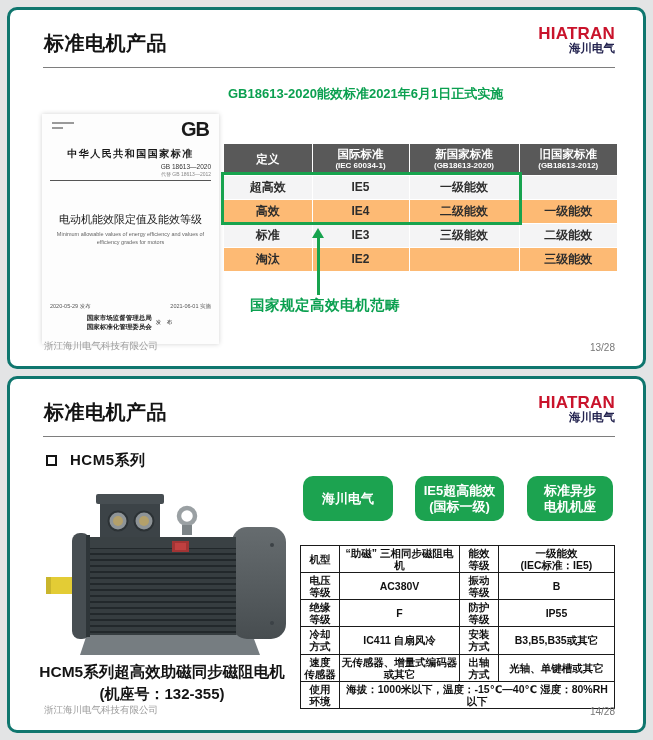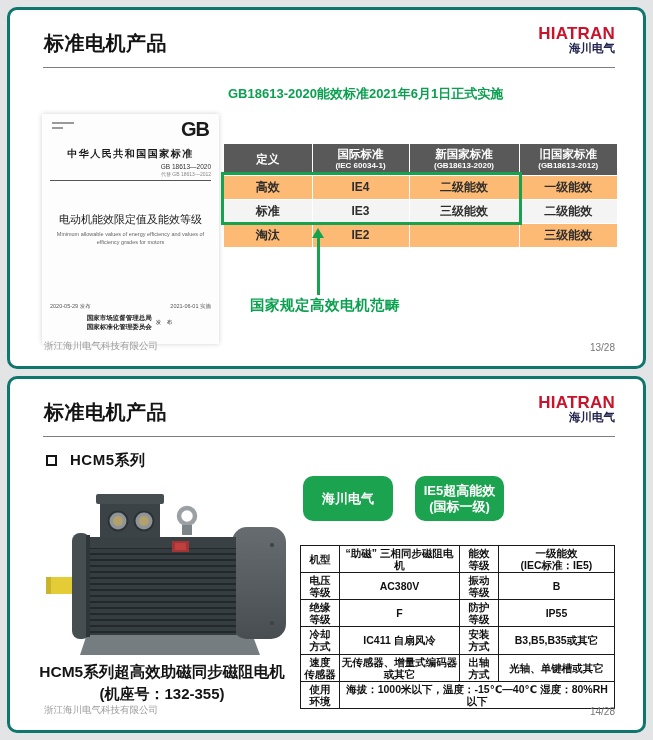--- a/index.html
+++ b/index.html
@@ -143,20 +143,26 @@
           </th>
       <th>
             <span class="h-main">新国家标准</span>
             <span class="h-sub">(GB18613-2020)</span>
           </th>
       <th>
             <span class="h-main">旧国家标准</span>
             <span class="h-sub">(GB18613-2012)</span>
           </th>
     </tr>
+    <tr class="odd">
+      <td>超高效</td>
+      <td>IE5</td>
+      <td>一级能效</td>
+      <td></td>
+    </tr>
     <tr class="even">
       <td>高效</td>
       <td>IE4</td>
       <td>二级能效</td>
       <td>一级能效</td>
     </tr>
     <tr class="odd">
       <td>标准</td>
       <td>IE3</td>
       <td>三级能效</td>
@@ -193,20 +199,24 @@
     <span class="section-label">HCM5系列</span>
   </div>
 
   <div class="badge" id="badge1">
     <span>海川电气</span>
     <span></span>
   </div>
   <div class="badge" id="badge2">
     <span>IE5超高能效</span>
     <span>(国标一级)</span>
+  </div>
+  <div class="badge" id="badge3">
+    <span>标准异步</span>
+    <span>电机机座</span>
   </div>
 
   <div class="motor-wrap">
     <svg width="258" height="178" viewBox="0 0 258 178" xmlns="http://www.w3.org/2000/svg">
       <defs>
         <pattern id="fins" width="10" height="6" patternUnits="userSpaceOnUse">
           <rect width="10" height="6" fill="#363d40"></rect>
           <rect y="4" width="10" height="2" fill="#22282b"></rect>
         </pattern>
         <linearGradient id="rearG" x1="0" y1="0" x2="0" y2="1">

